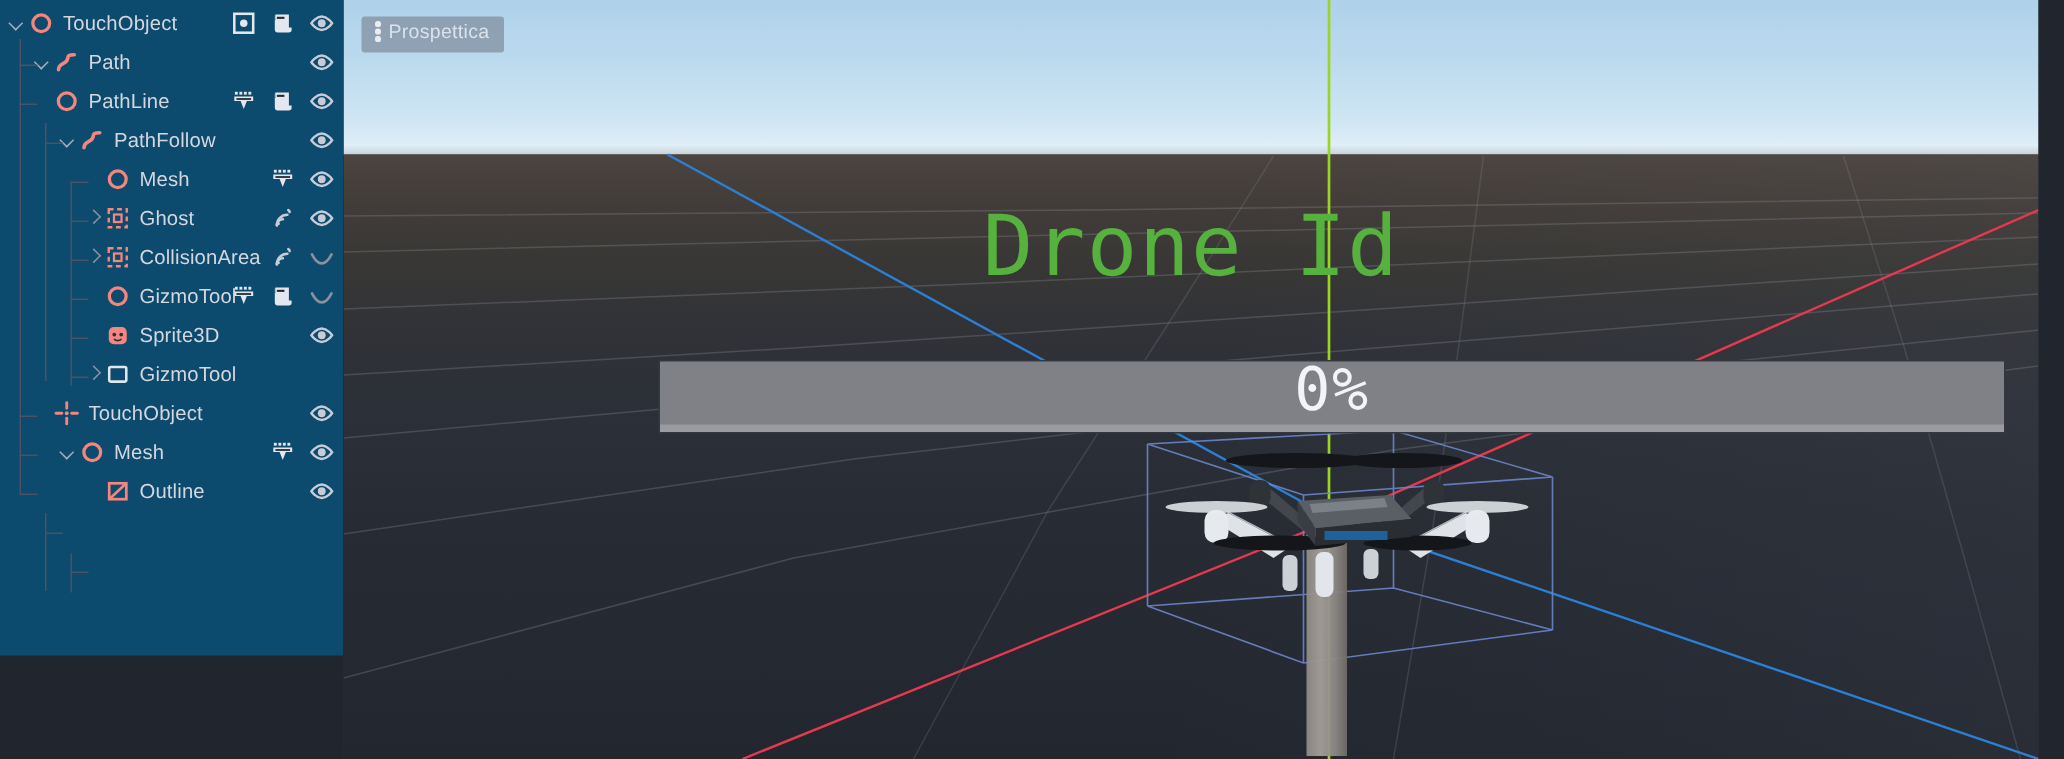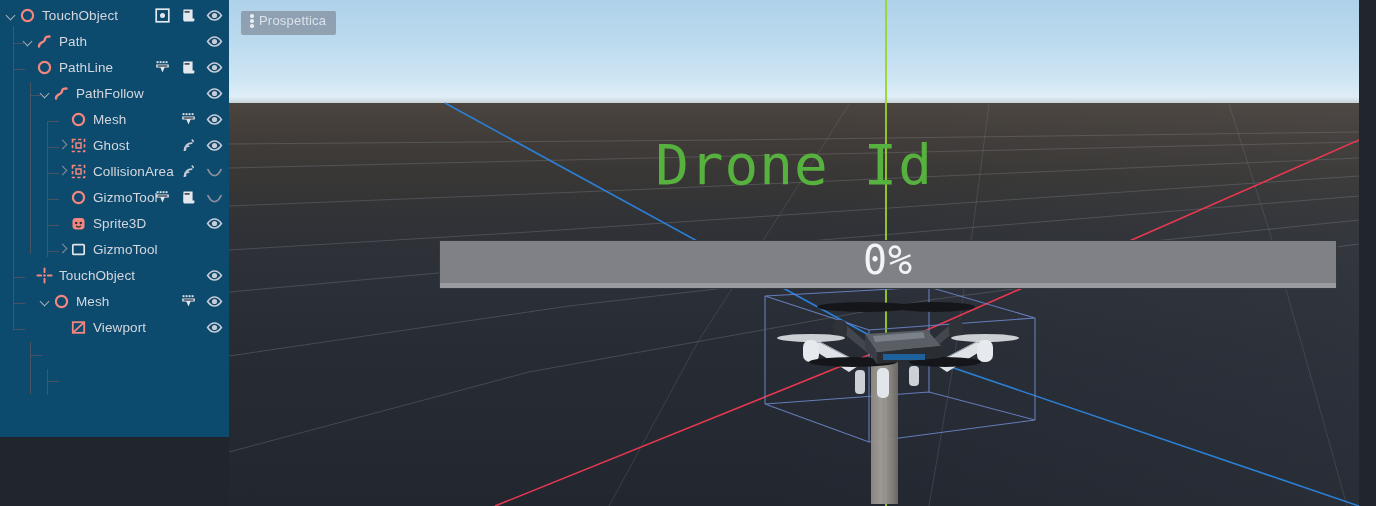--- a/index.html
+++ b/index.html
@@ -540,21 +540,21 @@
         </div>
         <div class="tree-row">
           <div style="width: 51px; flex: 0 0 51px; height: 26px;"></div>
           <div class="twisty "></div>
           <div class="nicon">
             <svg width="19" height="19" viewBox="0 0 19 19">
               <rect x="3.8" y="4.2" width="11.4" height="10.6" fill="none" stroke="#f4867e" stroke-width="1.8"></rect>
               <line x1="4" y1="14.6" x2="15" y2="4.4" stroke="#f4867e" stroke-width="1.8"></line>
             </svg>
           </div>
-          <span class="nlabel">Viewport</span>
+          <span class="nlabel">Outline</span>
           <div class="row-tools">
             <div class="tool">
               <svg width="17" height="17" viewBox="0 0 17 17">
                 <path d="M8.5,4 C12.4,4 15.4,8.5 15.4,8.5 C15.4,8.5 12.4,13 8.5,13 C4.6,13 1.6,8.5 1.6,8.5 C1.6,8.5 4.6,4 8.5,4 Z" fill="none" stroke="#c7ccd6" stroke-width="1.6"></path>
                 <circle cx="8.5" cy="8.5" r="2.6" fill="#c7ccd6"></circle>
               </svg>
             </div>
           </div>
         </div>
       </div>

